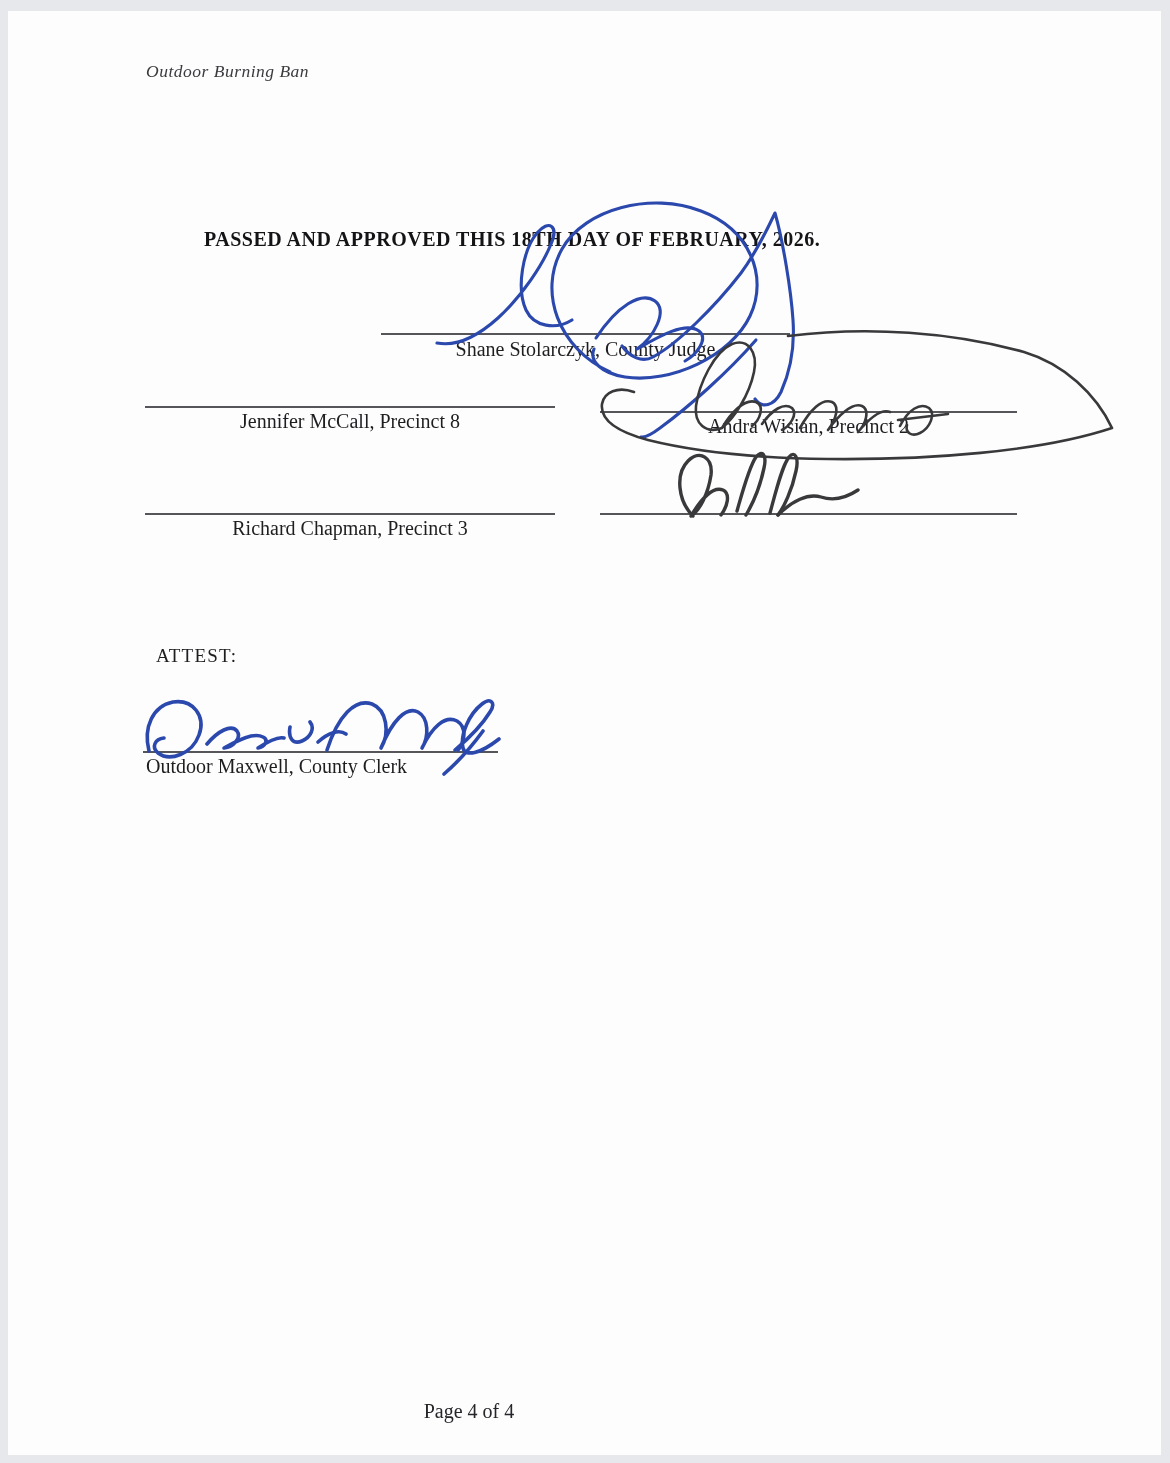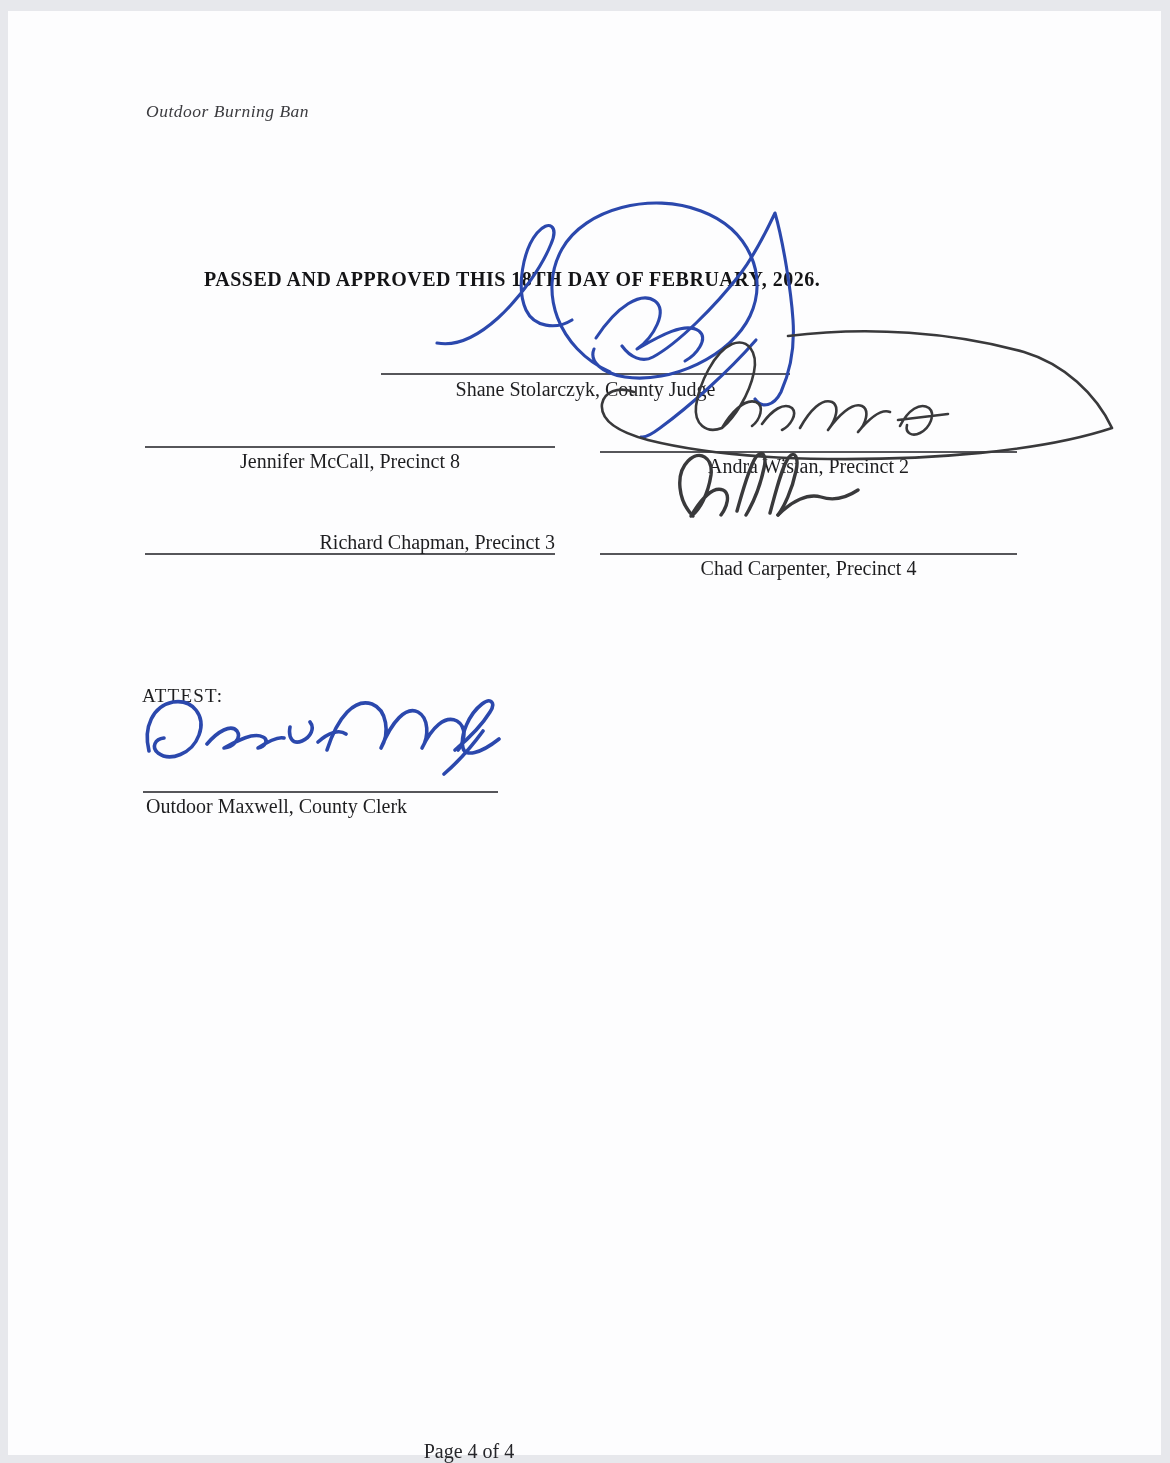--- a/index.html
+++ b/index.html
@@ -10,21 +10,21 @@
     background: #e7e8ec;
     overflow: hidden;
     font-family: "Liberation Serif", serif;
   }
   .page {
     position: absolute;
     left: 8px; top: 11px;
     width: 1153px; height: 1444px;
     background: #fdfdfe;
   }
-  .abs { position: absolute; margin-top: 40px; }
+  .abs { position: absolute; }
   .header-title {
     left: 146px; top: 61px;
     font-style: italic;
     font-size: 17.5px;
     letter-spacing: 0.5px;
     color: #3b3b3f;
   }
   .approval {
     left: 204px; top: 228px;
     font-weight: bold;
@@ -43,25 +43,25 @@
     text-align: center;
     white-space: nowrap;
   }
   .judge-line  { left: 381px; top: 333px; width: 409px; }
   .judge-label { left: 381px; top: 338px; width: 409px; }
   .p1-line  { left: 145px; top: 406px; width: 410px; }
   .p1-label { left: 145px; top: 410px; width: 410px; }
   .p2-line  { left: 600px; top: 411px; width: 417px; }
   .p2-label { left: 600px; top: 415px; width: 417px; }
   .p3-line  { left: 145px; top: 513px; width: 410px; }
-  .p3-label { left: 145px; top: 491px; width: 410px; text-align: right; }
+  .p3-label { left: 145px; top: 517px; width: 410px; }
   .p4-line  { left: 600px; top: 513px; width: 417px; }
   .p4-label { left: 600px; top: 517px; width: 417px; }
   .attest {
-    left: 142px; top: 645px;
+    left: 156px; top: 645px;
     font-size: 19px;
     letter-spacing: 1.2px;
     color: #1e1e20;
   }
   .clerk-line  { left: 143px; top: 751px; width: 355px; }
   .clerk-label { left: 146px; top: 755px; width: 400px; text-align: left; }
   .footer {
     left: 0; top: 1400px;
     width: 938px;
     text-align: center;
@@ -99,21 +99,20 @@
   <div class="abs sigline p1-line"></div>
   <div class="abs siglabel p1-label">Jennifer McCall, Precinct 8</div>
 
   <div class="abs sigline p2-line"></div>
   <div class="abs siglabel p2-label">Andra Wisian, Precinct 2</div>
 
   <div class="abs sigline p3-line"></div>
   <div class="abs siglabel p3-label">Richard Chapman, Precinct 3</div>
 
   <div class="abs sigline p4-line"></div>
-  <div class="abs siglabel p4-label">Chad Carpenter, Precinct 4</div>
 
   <div class="abs attest">ATTEST:</div>
 
   <div class="abs sigline clerk-line"></div>
   <div class="abs siglabel clerk-label">Outdoor Maxwell, County Clerk</div>
 
   <div class="abs footer">Page 4 of 4</div>
 
   <svg class="ink-overlay" width="1170" height="1463" viewBox="0 0 1170 1463">
 

